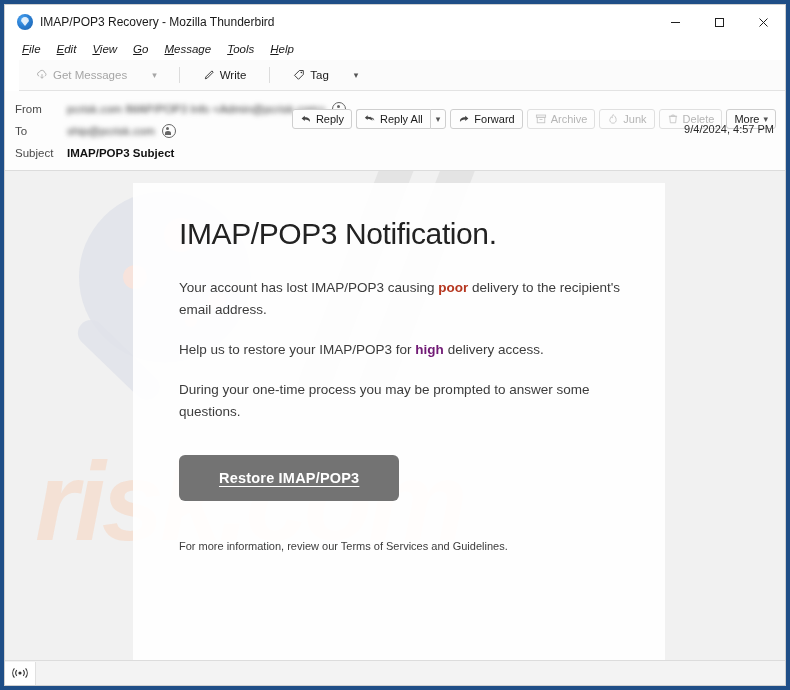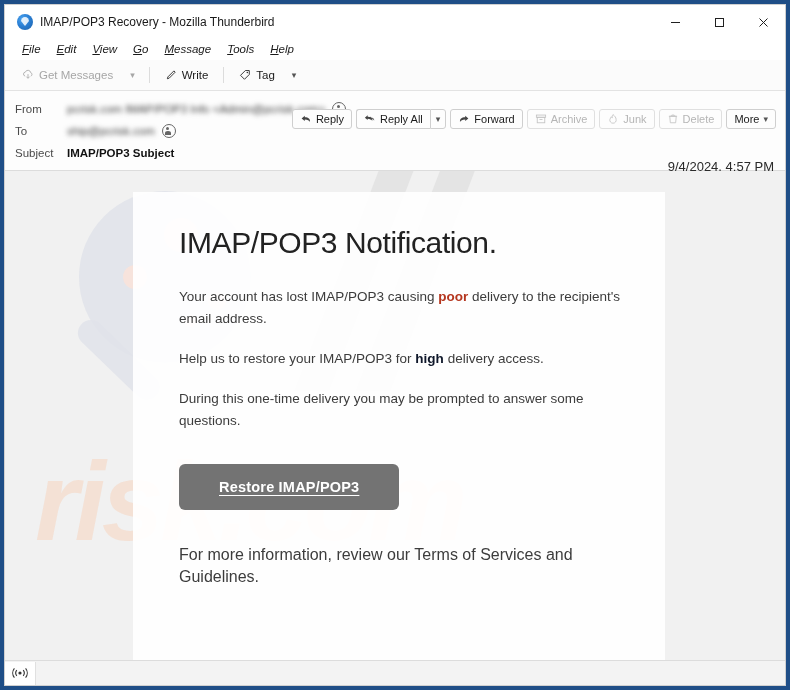--- a/index.html
+++ b/index.html
@@ -87,21 +87,22 @@
   .menu-item span.mn { text-decoration: underline; text-underline-offset: 1px; }
 
   
   #maintoolbar {
     height: 30px; min-height: 30px;
     background: #fbfbfb;
     border-bottom: 1px solid #e3e3e3;
     display: flex;
     align-items: center;
     padding-left: 10px;
-    gap: 4px;
+    gap: 12px;
+    margin-left: 14px;
   }
   .tb-item {
     display: flex;
     align-items: center;
     gap: 5px;
     font-size: 11.5px;
     padding: 3px 7px;
     border-radius: 3px;
     white-space: nowrap;
   }
@@ -199,24 +200,23 @@
     margin-left: 4px;
     white-space: nowrap;
   }
   .act-btn.disabled { color: #b5b5b5; border-color: #e0e0e0; }
   .act-btn.joined-l { margin-left: 4px; border-top-right-radius: 0; border-bottom-right-radius: 0; border-right: none;}
   .act-btn.joined-r { margin-left: 0; border-top-left-radius: 0; border-bottom-left-radius: 0; padding: 3px 5px; }
   .act-ico { width: 12px; height: 12px; flex: none; display:block; }
   #msg-date {
     position: absolute;
     right: 11px; top: 32px;
-    font-size: 13px;
+    font-size: 11px;
     color: #2a2a2a;
     white-space: nowrap;
-    margin-top: 36px;
   }
 
   
   #msgbody {
     flex: 1;
     position: relative;
     background: #f1f1f1;
     overflow: hidden;
   }
   #wm-layer {
@@ -248,21 +248,21 @@
     line-height: 1;
   }
   #wm-glass {
     position: absolute;
     left: 38px; top: 10px;
     width: 220px; height: 275px;
   }
 
   #mail-sheet {
     position: absolute;
-    left: 128px; top: 21px;
+    left: 128px; top: 12px;
     width: 532px;
     bottom: 0;
     background: rgba(255,255,255,0.93);
     overflow: hidden;
   }
   #mail-inner {
     position: relative;
     padding: 34px 44px 0 46px;
   }
   #mail-title {
@@ -283,36 +283,36 @@
   .blurmail {
     display: inline-block;
     filter: blur(3.4px);
     color: #6f8fd6;
     background: rgba(150,175,225,.42);
     user-select: none;
     vertical-align: middle;
     border-radius: 2px;
   }
   .word-poor { color: #b5361f; font-weight: bold; }
-  .word-high { color: #0f172a; font-weight: bold; }
+  .word-high { color: #701a75; font-weight: bold; }
   #restore-btn {
     display: inline-block;
     margin: 14px 0 34px 0;
     background: #737373;
     border-radius: 6px;
     padding: 15px 40px;
     color: #ffffff;
     font-size: 14.5px;
     font-weight: bold;
     text-decoration: underline;
     text-underline-offset: 3px;
     letter-spacing: .2px;
   }
   #mail-footer {
-    font-size: 16px;
+    font-size: 11px;
     color: #3c3c3c;
     line-height: 22px;
     margin: 0;
     padding-bottom: 40px;
   }
 
   
   #statusbar {
     height: 24px; min-height: 24px;
     background: #f3f3f3;
@@ -505,21 +505,21 @@
           <span class="word-poor">poor</span>
           <span>delivery to the recipient's email address.</span>
         </p>
 
         <p class="p">
           <span>Help us to restore your IMAP/POP3 for</span>
           <span class="word-high">high</span>
           <span>delivery access.</span>
         </p>
 
-        <p class="p">During this one-time delivery you may be prompted to answer some questions.</p>
+        <p class="p">During your one-time process you may be prompted to answer some questions.</p>
 
         <a id="restore-btn">Restore IMAP/POP3</a>
 
         <p id="mail-footer">For more information, review our Terms of Services and Guidelines.</p>
       </div>
     </div>
   </div>
 
   <div id="statusbar">
     <div id="status-conn">

